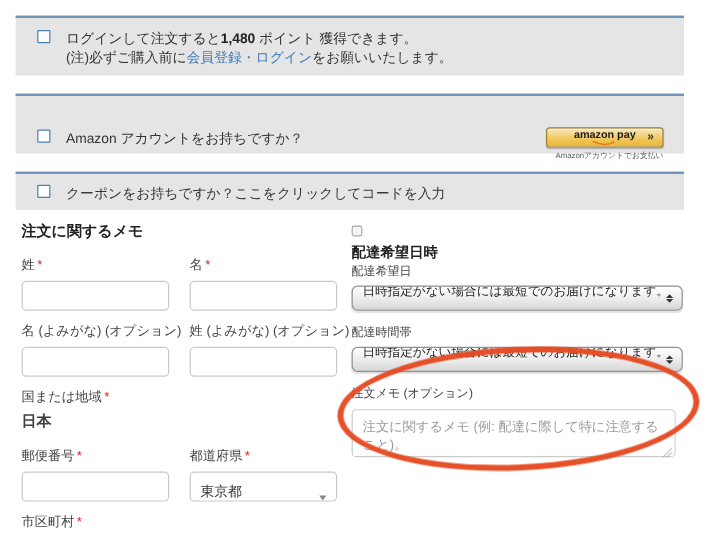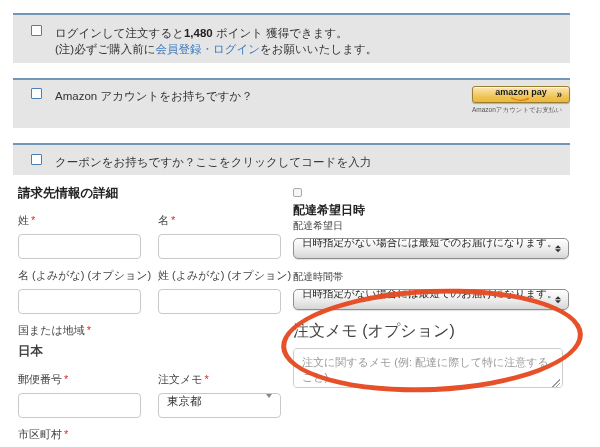--- a/index.html
+++ b/index.html
@@ -16,24 +16,24 @@
   }
   .notice-cb {
     width:11px; height:11px; flex:0 0 11px;
     border:1px solid #4d7fb2; background:#fdfdfd; border-radius:1px;
     margin:0 13px 0 18px; cursor:pointer;
   }
   .notice-body { font-size:11.5px; line-height:16px; color:#333; }
   .notice-body b { color:#222; }
   .notice a { color:#3b7bbf; text-decoration:none; cursor:pointer; }
   .n1 { top:13px; height:50px; padding-top:10px; }
-  .n2 { top:78px; height:50px; padding-top:8px; }
+  .n2 { top:78px; height:50px; padding-top:28px; }
   .n3 { top:143px; height:32px; padding-top:9px; }
-  .n2-right { margin-left:auto; margin-top:-2px;
-    display:flex; flex-direction:column; align-items:flex-start; }
+  .n2-right { margin-left:auto; margin-right:17px; margin-top:-2px;
+    display:flex; flex-direction:column; align-items:flex-end; }
   .amazon-btn {
     width:98px; height:17px; border:1px solid #9c7e31; border-radius:3px;
     background:linear-gradient(#f8e8bd, #f0c14b 70%, #eab841);
     box-shadow:0 1px 1px rgba(0,0,0,.25), inset 0 1px 0 rgba(255,255,255,.6);
     display:flex; align-items:center; justify-content:center; position:relative;
     cursor:pointer; font-family:"Liberation Sans", sans-serif;
   }
   .ap-label { font-size:9px; font-weight:bold; color:#1a1a1a; letter-spacing:0;
     display:flex; flex-direction:column; align-items:center; line-height:8px; }
   .ap-chev { position:absolute; right:7px; font-size:10px; font-weight:bold; color:#333; }
@@ -46,21 +46,21 @@
   .field { display:flex; flex-direction:column; width:123px; }
   .field.wide { width:263px; }
   .f-label { font-size:11px; color:#444; margin-bottom:6px; white-space:nowrap; }
   .req { color:#e02b20; margin-left:2px; font-size:11px; }
   .tinput {
     height:25px; border:1px solid #c9c9c9; border-radius:4px; background:#fff;
     font-size:12px; padding:0 7px; color:#333; width:100%;
   }
   .plain-select {
     height:25px; border:1px solid #c9c9c9; border-radius:4px; background:#fff;
-    display:flex; align-items:flex-start; padding:0 8px; font-size:11.5px; color:#333;
+    display:flex; align-items:flex-end; padding:0 8px; font-size:11.5px; color:#333;
     position:relative; cursor:pointer;
   }
   .dn-arrow { position:absolute; right:8px; width:0; height:0;
     border-left:3.5px solid transparent; border-right:3.5px solid transparent;
     border-top:4px solid #888; }
   .country-val { font-size:12.5px; font-weight:bold; color:#404040; margin:3px 0 12px; }
   .country-label { font-size:11px; color:#444; margin-bottom:5px; margin-top:2px; }
   
   .diff-row { display:flex; align-items:center; margin-bottom:5px; }
   .mini-cb { width:9px; height:9px; border:1px solid #aaa; background:#f6f6f6;
@@ -74,21 +74,21 @@
     box-shadow:inset 0 1px 0 #fff, 0 1px 1px rgba(0,0,0,.12);
     display:flex; align-items:center; padding:0 24px 11px 8px; position:relative;
     font-size:10.5px; color:#222; margin-bottom:11px; cursor:pointer; white-space:nowrap; overflow:hidden;
   }
   .sel-arrows { position:absolute; right:7px; top:50%; transform:translateY(-50%);
     display:flex; flex-direction:column; gap:1.5px; }
   .sel-arrows i { display:block; width:0; height:0;
     border-left:3px solid transparent; border-right:3px solid transparent; }
   .sel-arrows .up { border-bottom:3.5px solid #333; }
   .sel-arrows .dn { border-top:3.5px solid #333; }
-  .memo-label { font-size:16px; color:#444; margin:3px 0 6px; }
+  .memo-label { font-size:10px; color:#444; margin:3px 0 6px; }
   .memo-ta {
     width:270px; height:40px; resize:none; border:1px solid #ccc; border-radius:4px;
     font-family:"Liberation Sans", sans-serif; font-size:11px; color:#333;
     padding:6px 8px; outline:none;
   }
   .memo-ta::placeholder { color:#9a9a9a; }
   .ta-wrap { position:relative; width:270px; }
   .ta-grip { position:absolute; right:3px; bottom:5px; width:8px; height:8px;
     background:
       linear-gradient(135deg, transparent 50%, #999 50%, #999 57%, transparent 57%,
@@ -139,21 +139,21 @@
   </section>
 
   <section class="notice n3">
     <span class="notice-cb"></span>
     <div class="notice-body">
       <span>クーポンをお持ちですか？ここをクリックしてコードを入力</span>
     </div>
   </section>
 
   <div class="col-left">
-    <div class="sec-heading">請求先情報の詳細</div>
+    <div class="sec-heading">注文に関するメモ</div>
 
     <div class="row">
       <div class="field">
         <span class="f-label"><span>姓</span><span class="req">*</span></span>
         <input class="tinput" type="text" style="">
       </div>
       <div class="field">
         <span class="f-label"><span>名</span><span class="req">*</span></span>
         <input class="tinput" type="text" style="">
       </div>
@@ -172,21 +172,21 @@
 
     <div class="country-label"><span>国または地域</span><span class="req">*</span></div>
     <div class="country-val">日本</div>
 
     <div class="row">
       <div class="field">
         <span class="f-label"><span>郵便番号</span><span class="req">*</span></span>
         <input class="tinput" type="text" style="">
       </div>
       <div class="field">
-        <span class="f-label"><span>注文メモ</span><span class="req">*</span></span>
+        <span class="f-label"><span>都道府県</span><span class="req">*</span></span>
         <div class="plain-select">
           <span>東京都</span>
           <span class="dn-arrow"></span>
         </div>
       </div>
     </div>
 
     <div class="field wide" style="margin-top:2px">
       <span class="f-label"><span>市区町村</span><span class="req">*</span></span>
 

